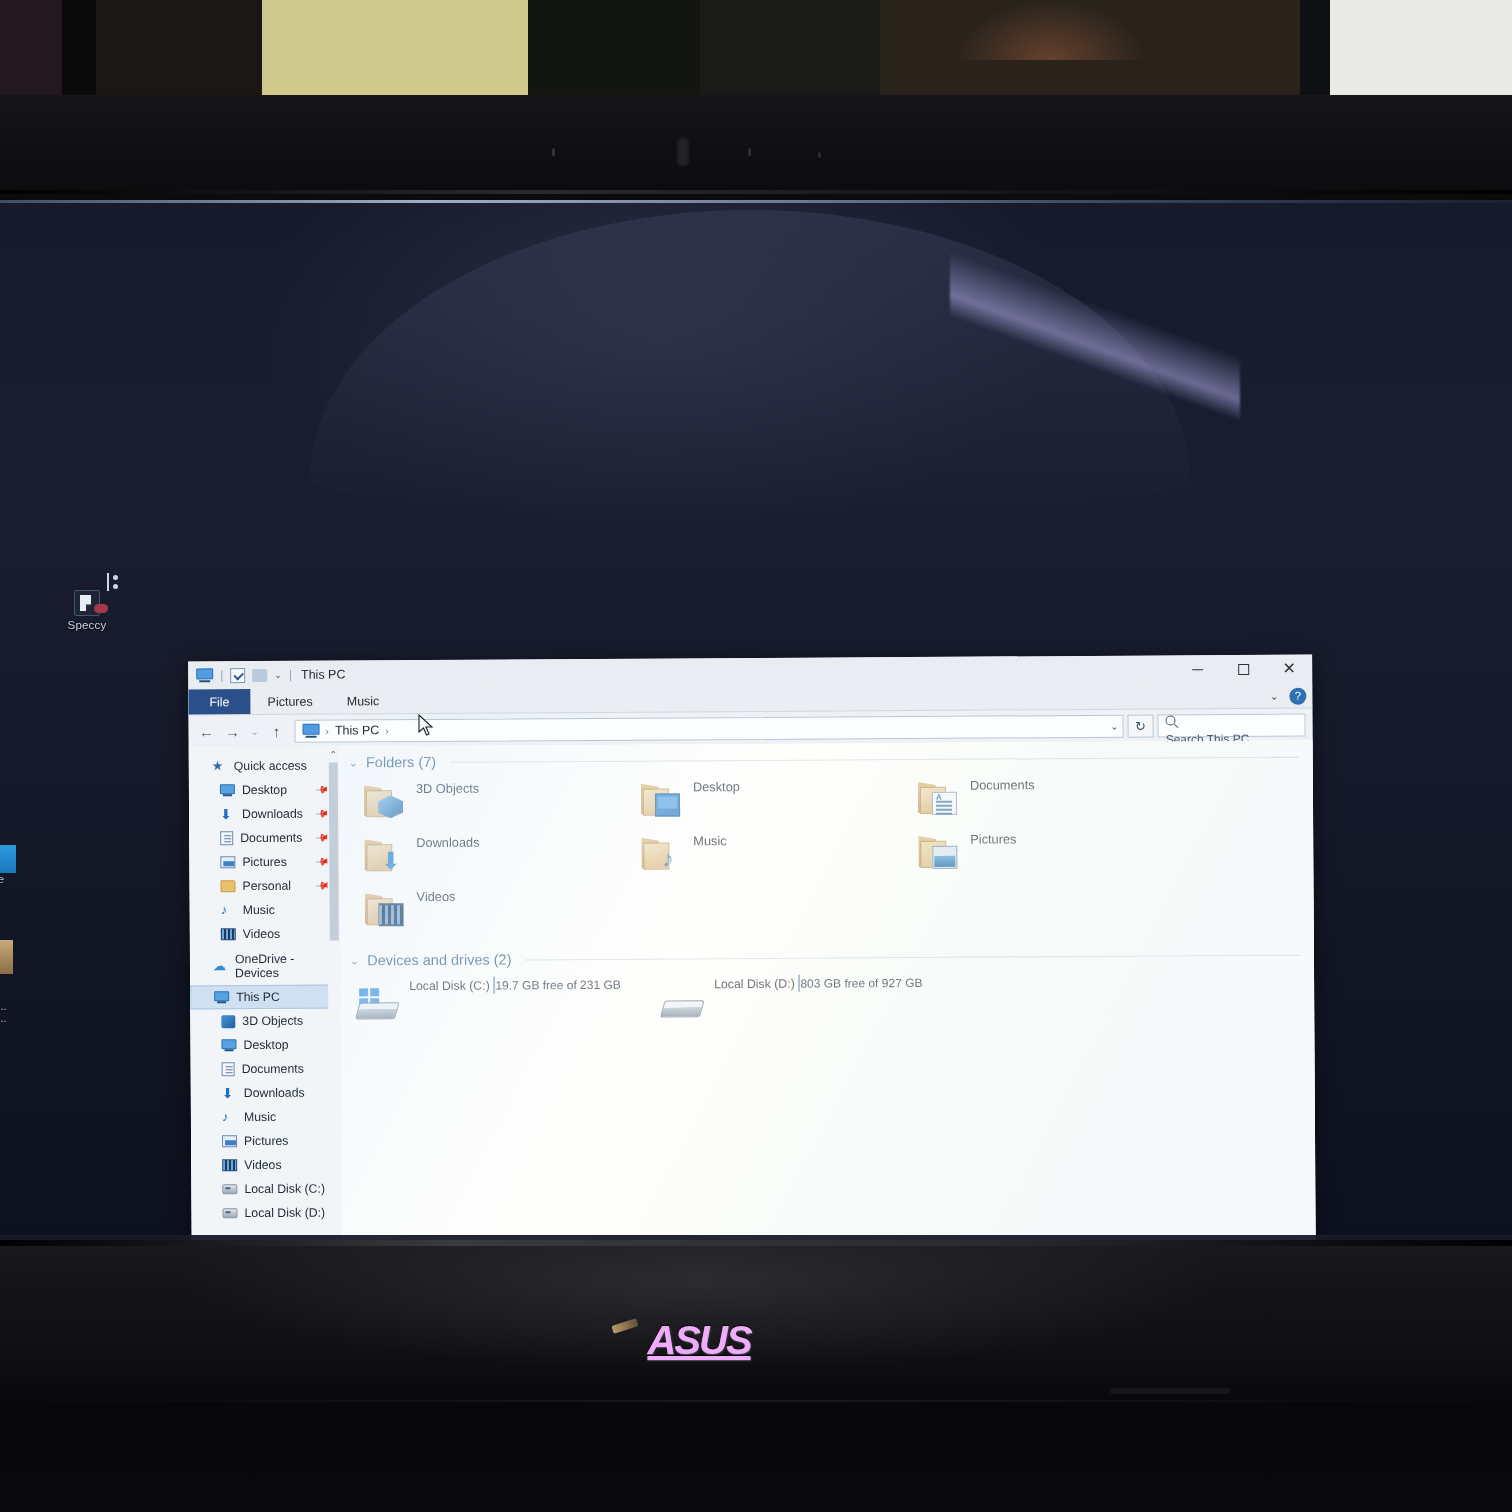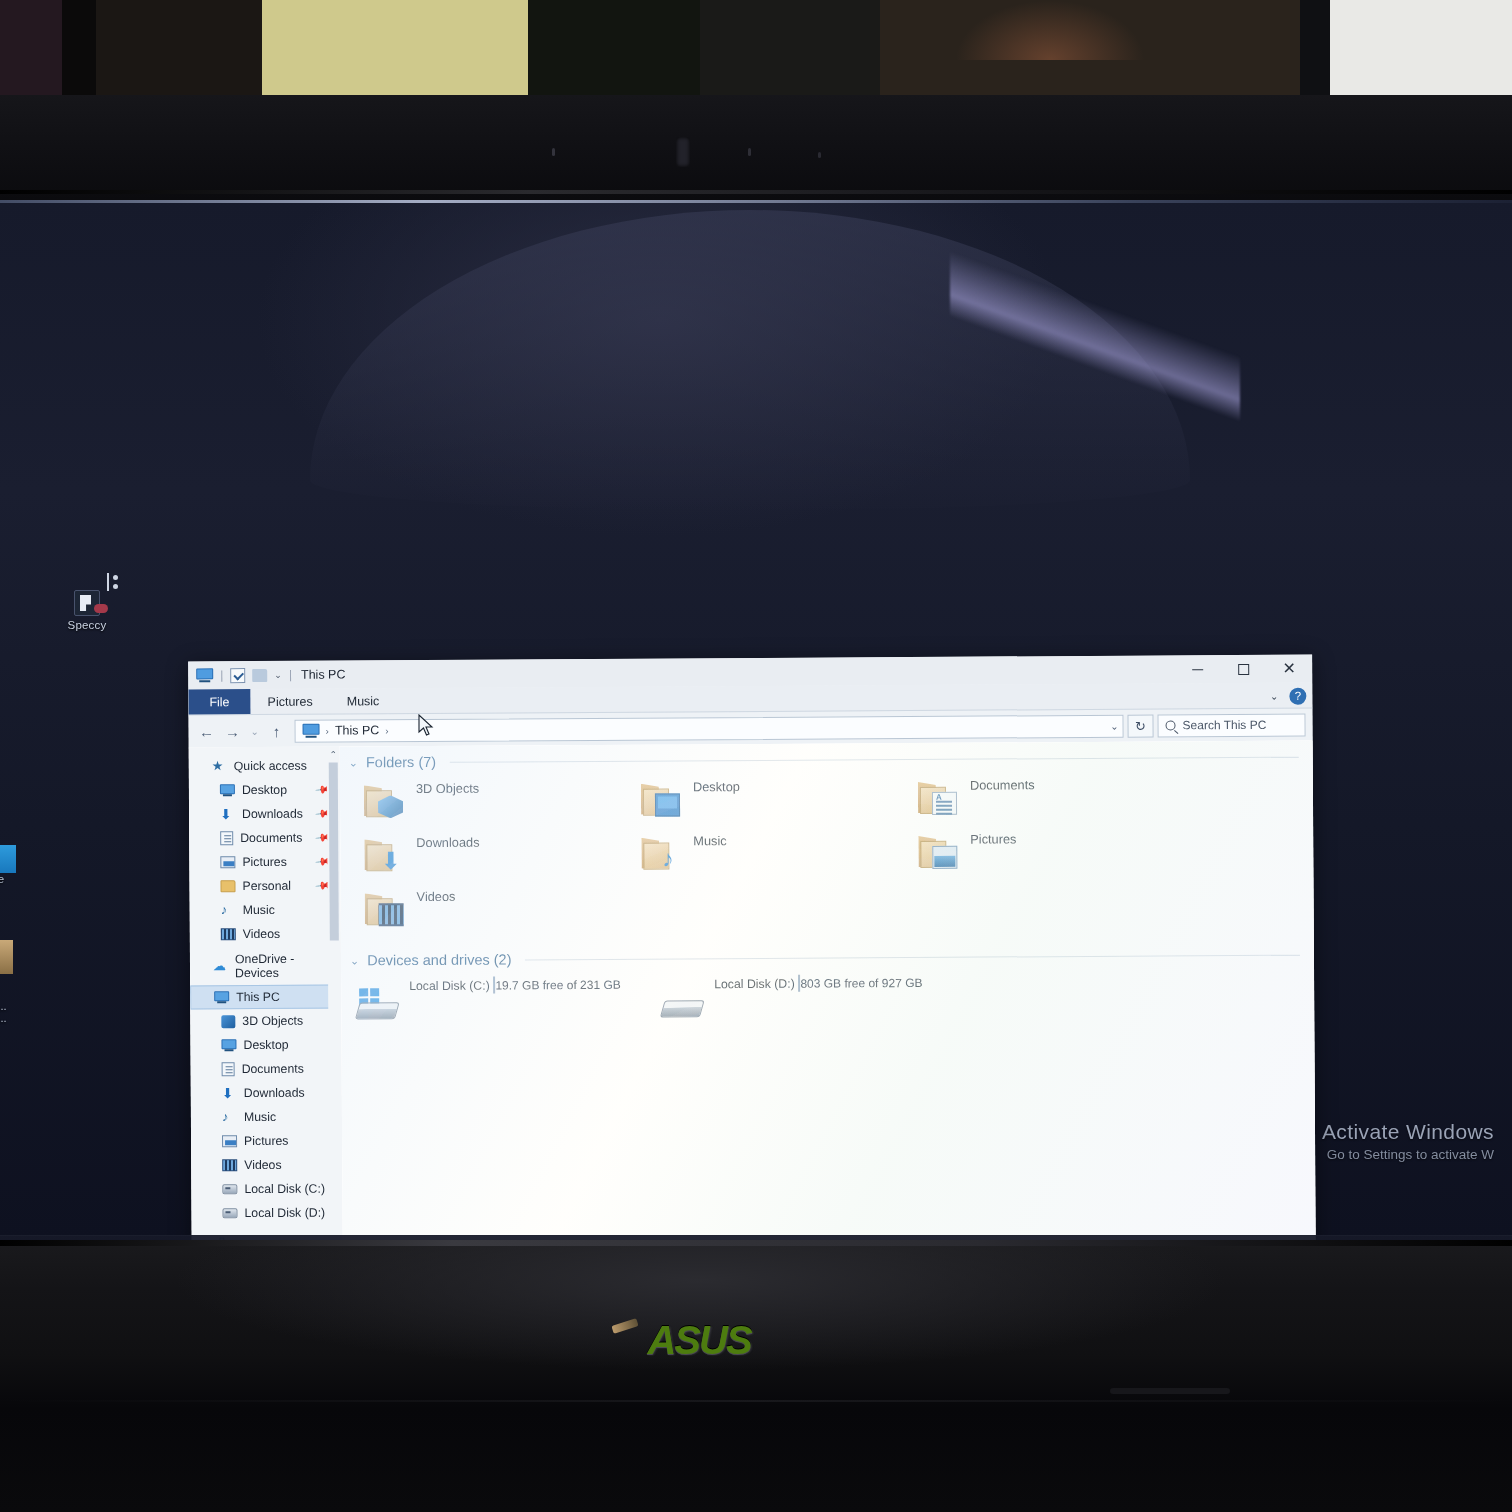--- a/index.html
+++ b/index.html
@@ -161,25 +161,26 @@
   }
   #bezel-bottom-lip {
     position:absolute; left:0; top:1240px; width:1512px; height:6px;
     background:linear-gradient(90deg,#000,#3a3a40 30%,#2a2a30 65%,#000);
   }
   #asus-logo {
     position:absolute; left:588px; top:1312px; width:222px; height:56px;
     display:flex; align-items:center; justify-content:center;
     font-size:40px; font-weight:bold; letter-spacing:-2px;
     font-style:italic;
-    color:#4d7c0f;
+    color:#f0abfc;
     text-shadow:
       0 1px 0 #4a4a52, 0 -1px 0 #000,
       1px 1px 2px rgba(120,120,130,.35);
     font-family:"Liberation Sans", sans-serif;
+    text-decoration:underline;
   }
   #asus-glint {
     position:absolute; left:612px; top:1322px; width:26px; height:8px;
     background:linear-gradient(90deg,#d9b27a,#6a5a3a);
     transform:rotate(-18deg); border-radius:2px; opacity:.85;
   }
   #bezel-notch {
     position:absolute; left:1110px; top:1388px; width:120px; height:6px;
     background:#17171b; border-radius:3px;
   }
@@ -269,22 +270,22 @@
   #breadcrumb .chev { font-size:10px; color:#5a6a80; }
   #bc-drop {
     position:absolute; right:4px; font-size:10px; color:#54637a;
   }
   #refresh-btn {
     width:26px;height:23px;border:1px solid #b9c6d4;background:#f4f8fb;
     display:flex;align-items:center;justify-content:center;font-size:13px;color:#3f4f66;
   }
   #search-box {
     width:148px;height:23px;border:1px solid #b9c6d4;background:#fbfdff;
-    display:flex;align-items:center;gap:7px;padding:0 7px;
-    font-size:12px;color:#4b5768;
+    display:flex;gap:7px;padding:0 7px;
+    font-size:12px;color:#4b5768;flex-direction:column;
   }
   .mag { width:10px;height:10px;border:1.4px solid #4b5768;border-radius:50%;position:relative; flex:none;}
   .mag:after{content:"";position:absolute;right:-4px;bottom:-3px;width:5px;height:1.4px;background:#4b5768;transform:rotate(42deg);}
 
   
   #win-body { display:flex; height:506px; background:#fff; }
   #nav-pane {
     width:151px; background:#f2f5f8; position:relative;
     padding-top:7px; overflow:hidden;
   }
@@ -457,24 +458,20 @@
   <div id="desktop-icon-left-1">
     <div class="sq"></div>
     <div class="tiny-label">e</div>
   </div>
   <div id="desktop-icon-left-2">
     <div class="sq"></div>
     <div class="tiny-label" style="margin-top:26px;">tr...</div>
     <div class="tiny-label">e...</div>
   </div>
 
-  <div id="activate-watermark">
-    <div class="wm-title">Activate Windows</div>
-    <div class="wm-sub">Go to Settings to activate W</div>
-  </div>
 
   <div id="explorer-window">
 
     <div id="titlebar">
       <span class="pc-icon">
         <span class="mon"></span>
           <span class="base"></span>
       </span>
       <span class="tb-sep">|</span>
       <span class="qa-box"></span>

